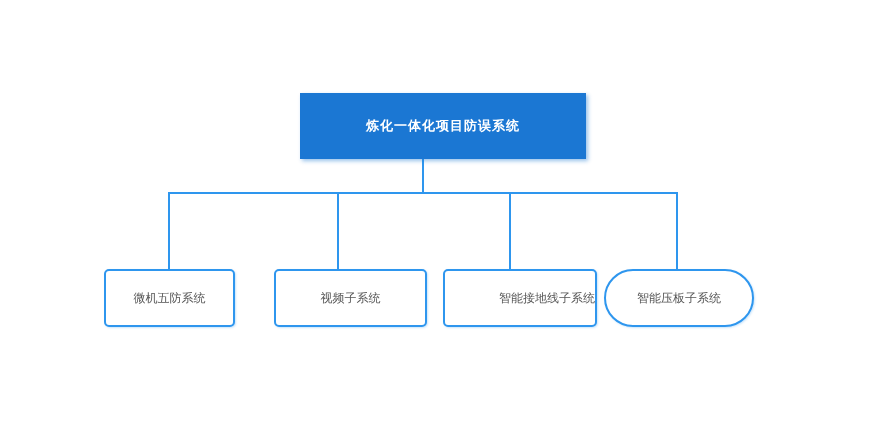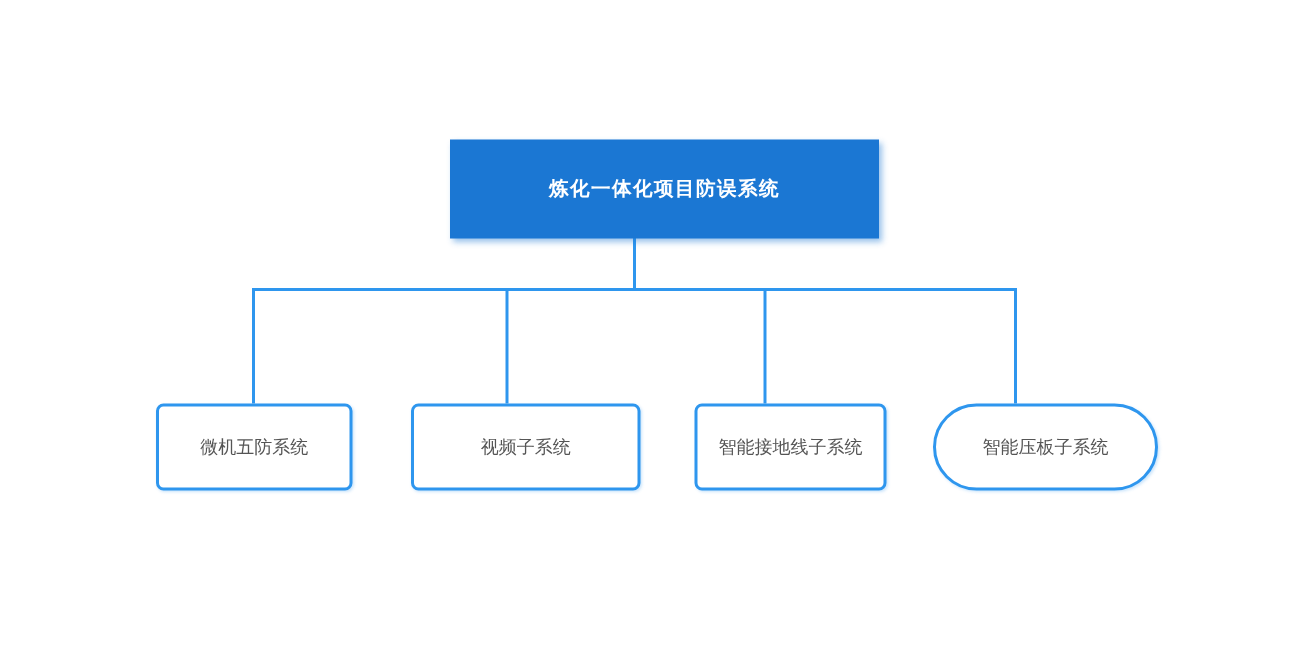--- a/index.html
+++ b/index.html
@@ -57,22 +57,22 @@
     border:2px solid var(--child-border);
     border-radius:5px;
     color:var(--child-text);
     font-size:12px;
     top:269px;
     height:58px;
     box-shadow:1px 1px 2px rgba(46,150,238,0.25);
   }
   .pos-c1{left:104px;width:131px;}
   .pos-c2{left:274px;width:153px;}
-  .pos-c3{left:463px;width:128px;}
-  .pos-c4{left:622px;width:150px;border-radius:29px;}
+  .pos-c3{left:443px;width:154px;justify-content:flex-end;}
+  .pos-c4{left:604px;width:150px;border-radius:29px;}
 </style>
 </head>
 <body>
 
 <div class="canvas">
 
   <svg class="connector-layer" viewBox="0 0 870 436" xmlns="http://www.w3.org/2000/svg">
     <line class="connector" x1="423" y1="147" x2="423" y2="193"></line>
     <line class="connector" x1="168" y1="193" x2="678" y2="193"></line>
     <line class="connector" x1="169" y1="192" x2="169" y2="269"></line>

